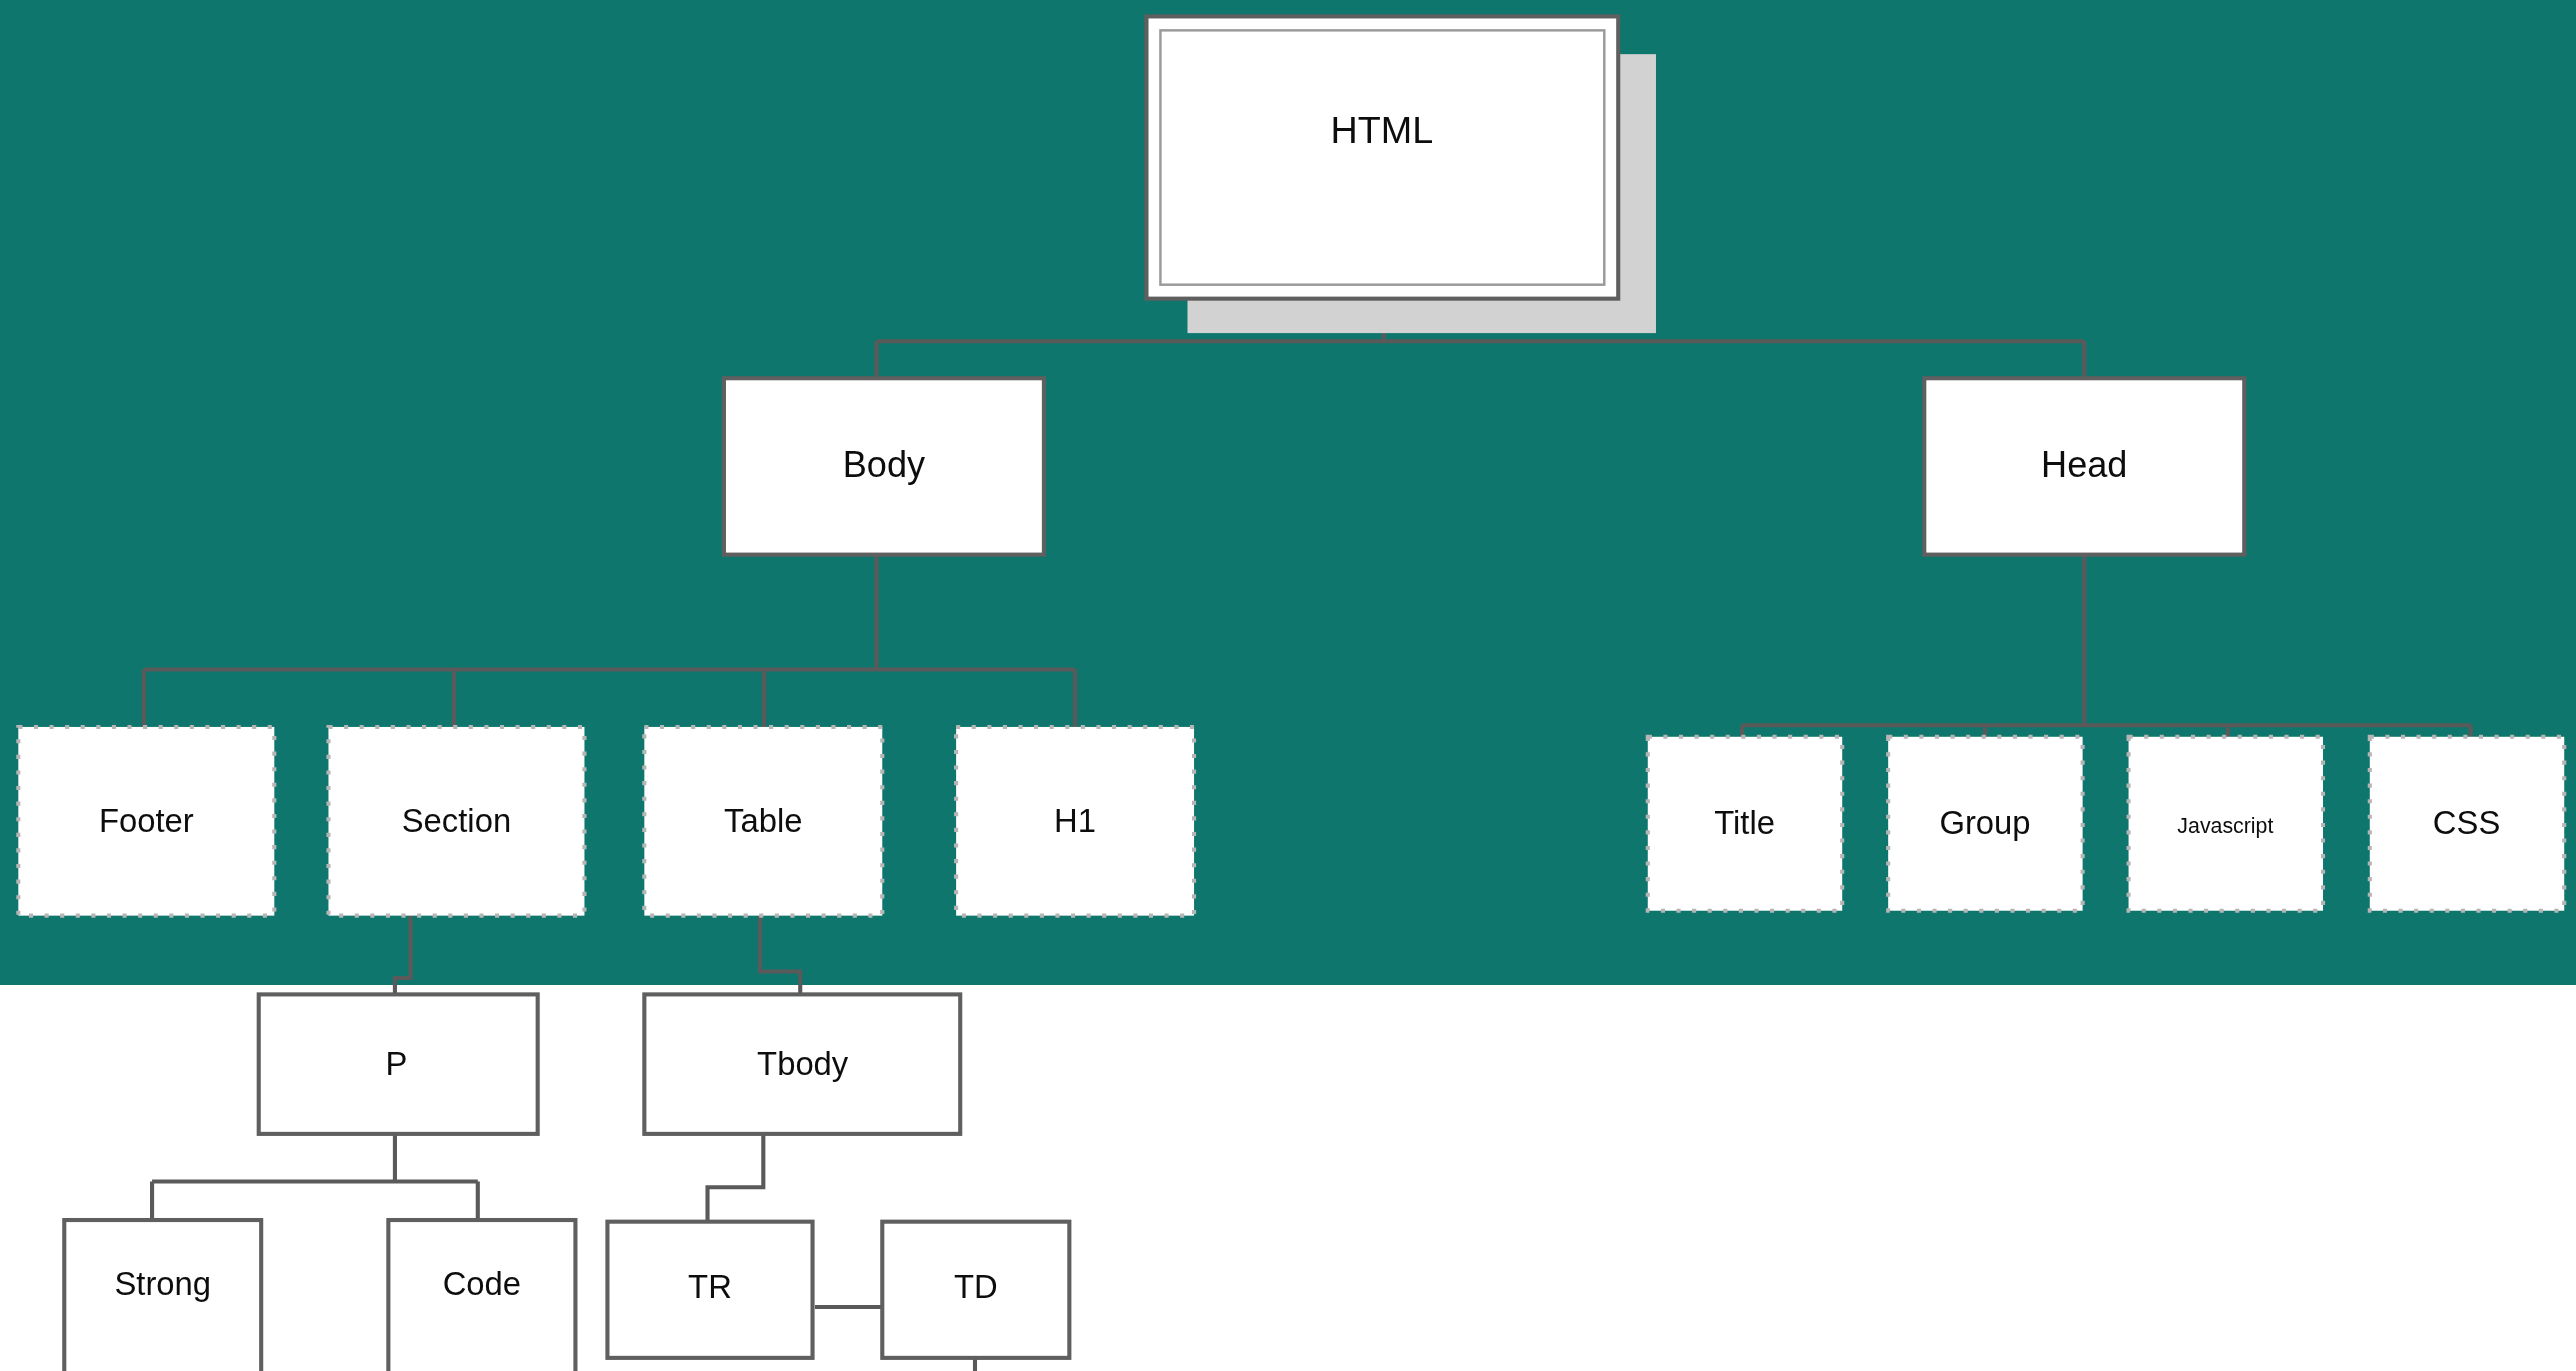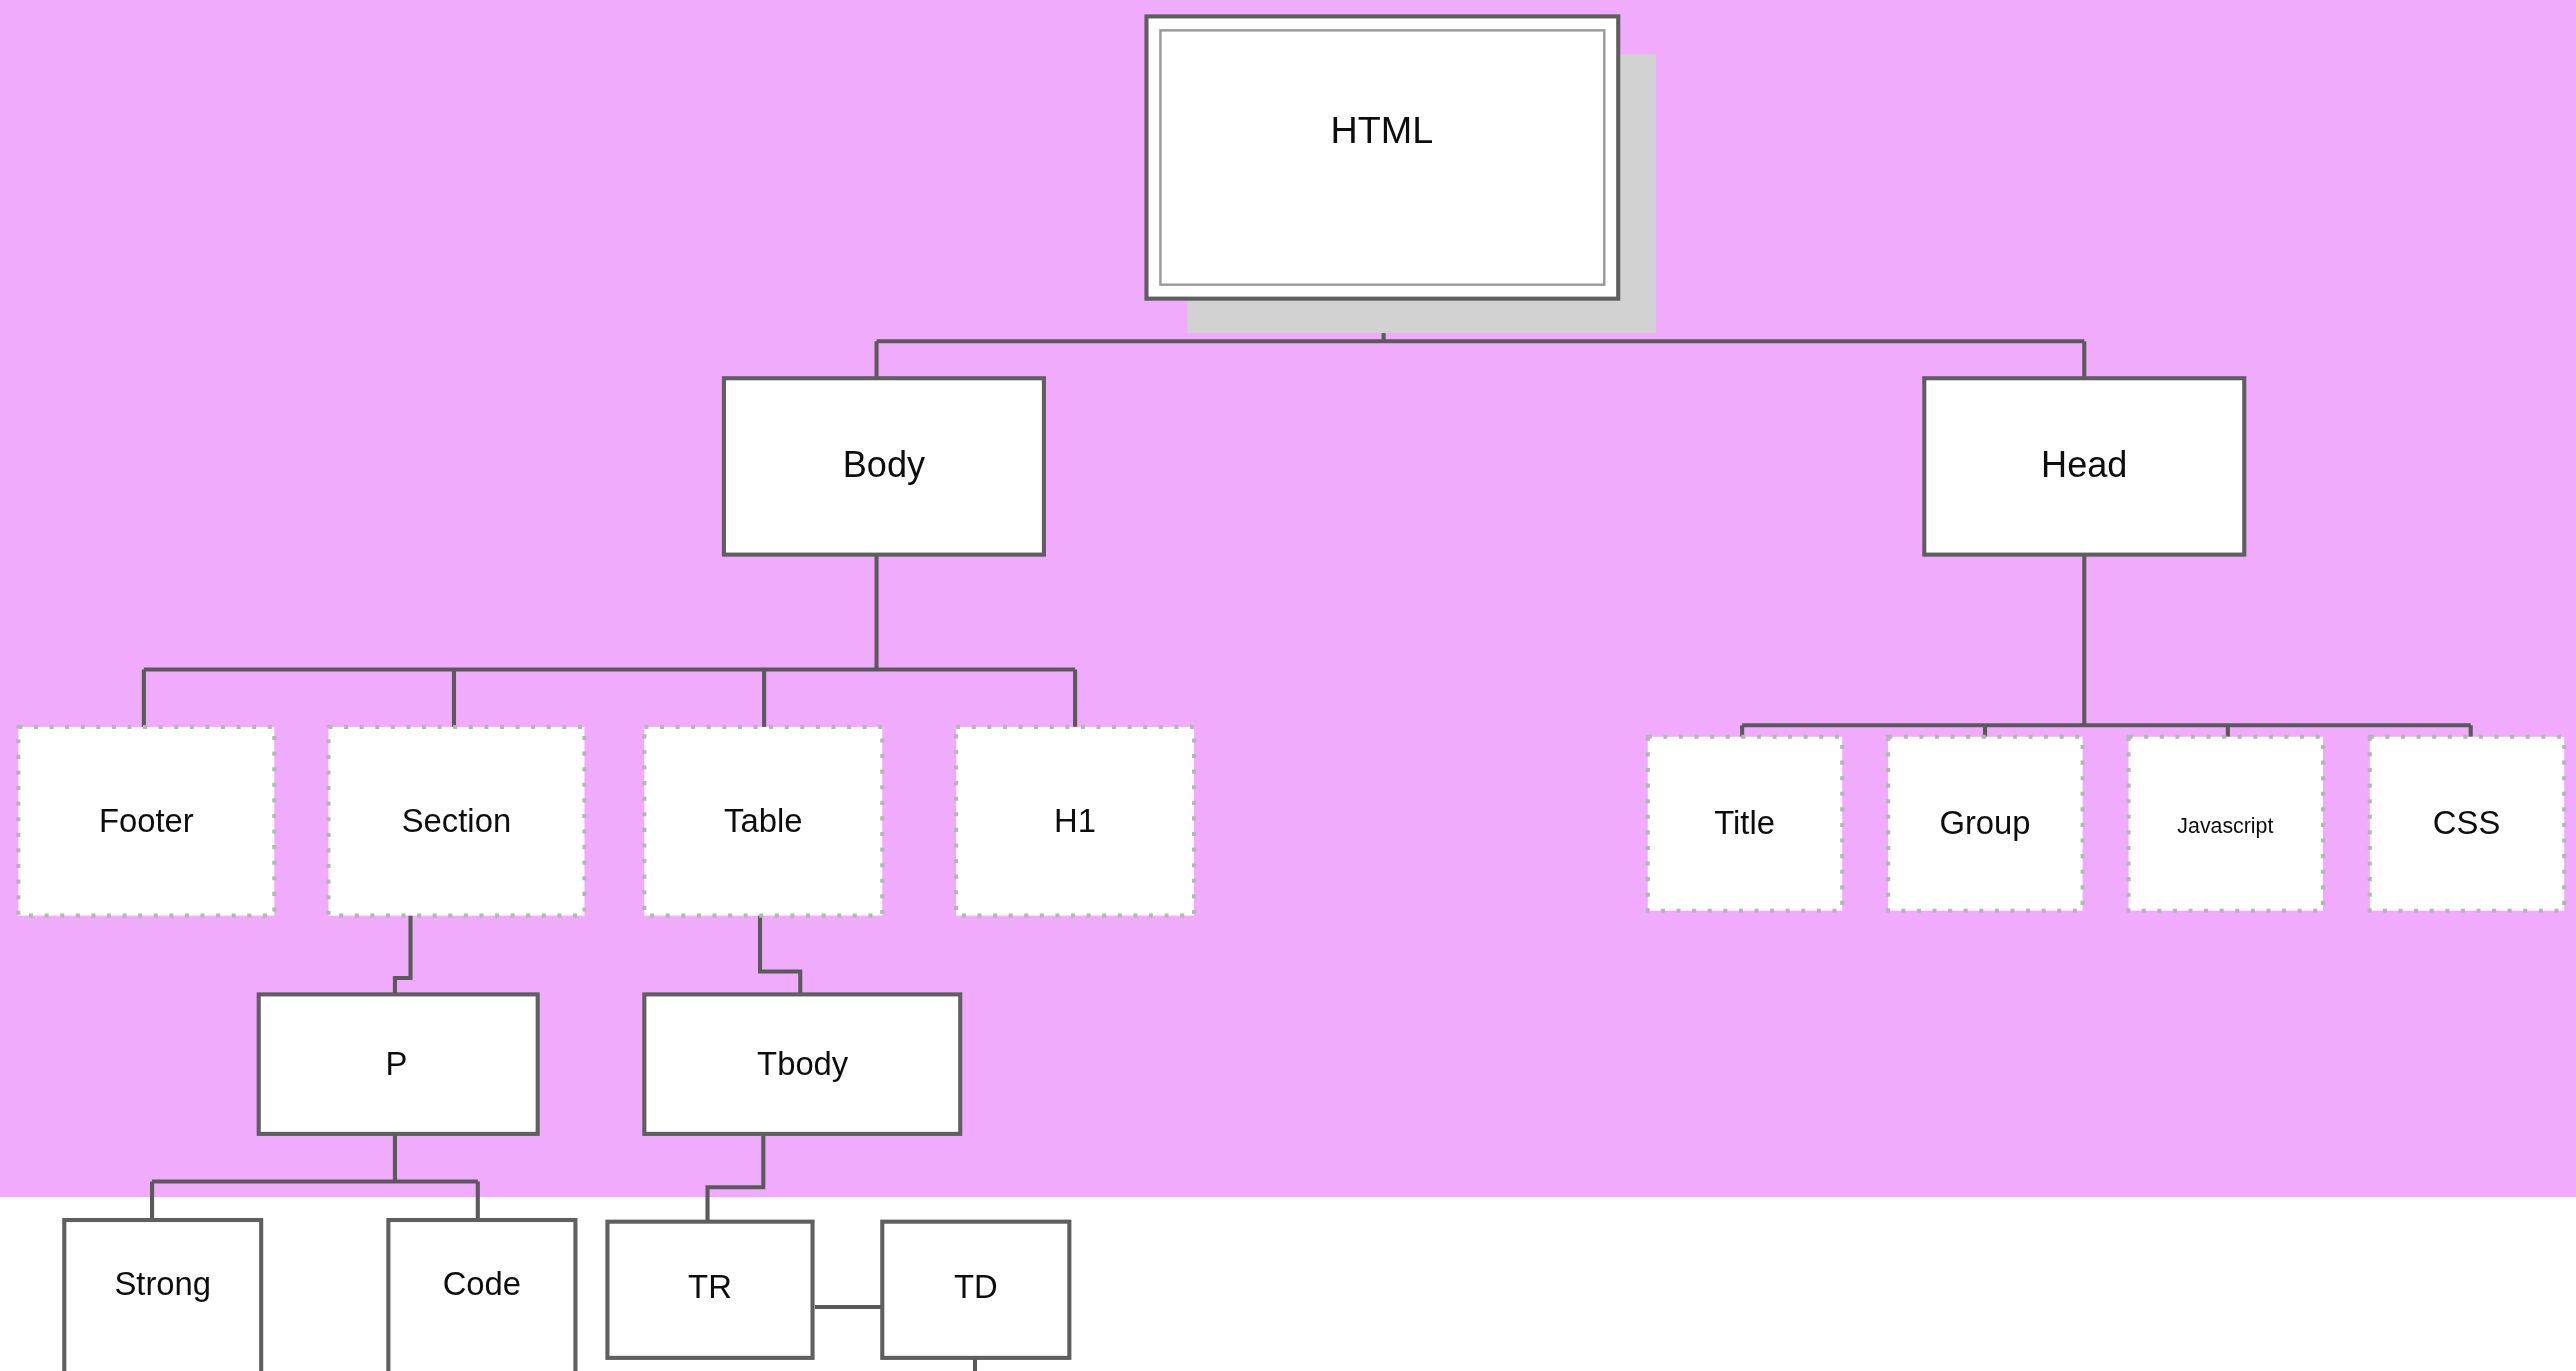--- a/index.html
+++ b/index.html
@@ -9,22 +9,22 @@
   }
   body {
     width: 2576px;
     height: 1371px;
     overflow: hidden;
     font-family: "Liberation Sans", sans-serif;
   }
   #diagram-root {
     position: relative;
     width: 2576px;
-    height: 1197px;
-    background: #f0abfc;
+    height: 985px;
+    background: #0f766e;
   }
   #diagram-svg {
     position: absolute;
     top: 0;
     left: 0;
     width: 2576px;
     height: 1371px;
     display: block;
   }
   .node-label {

